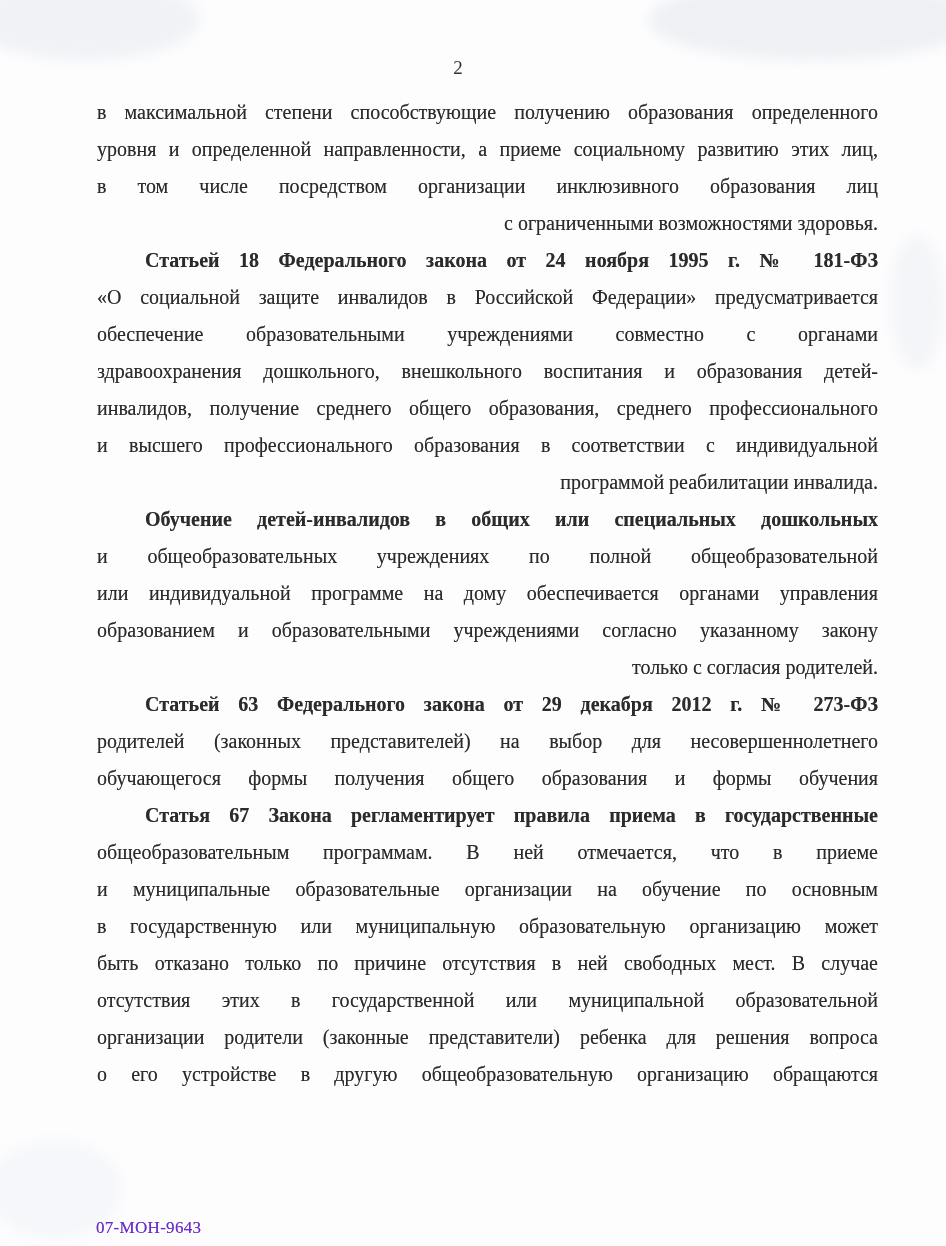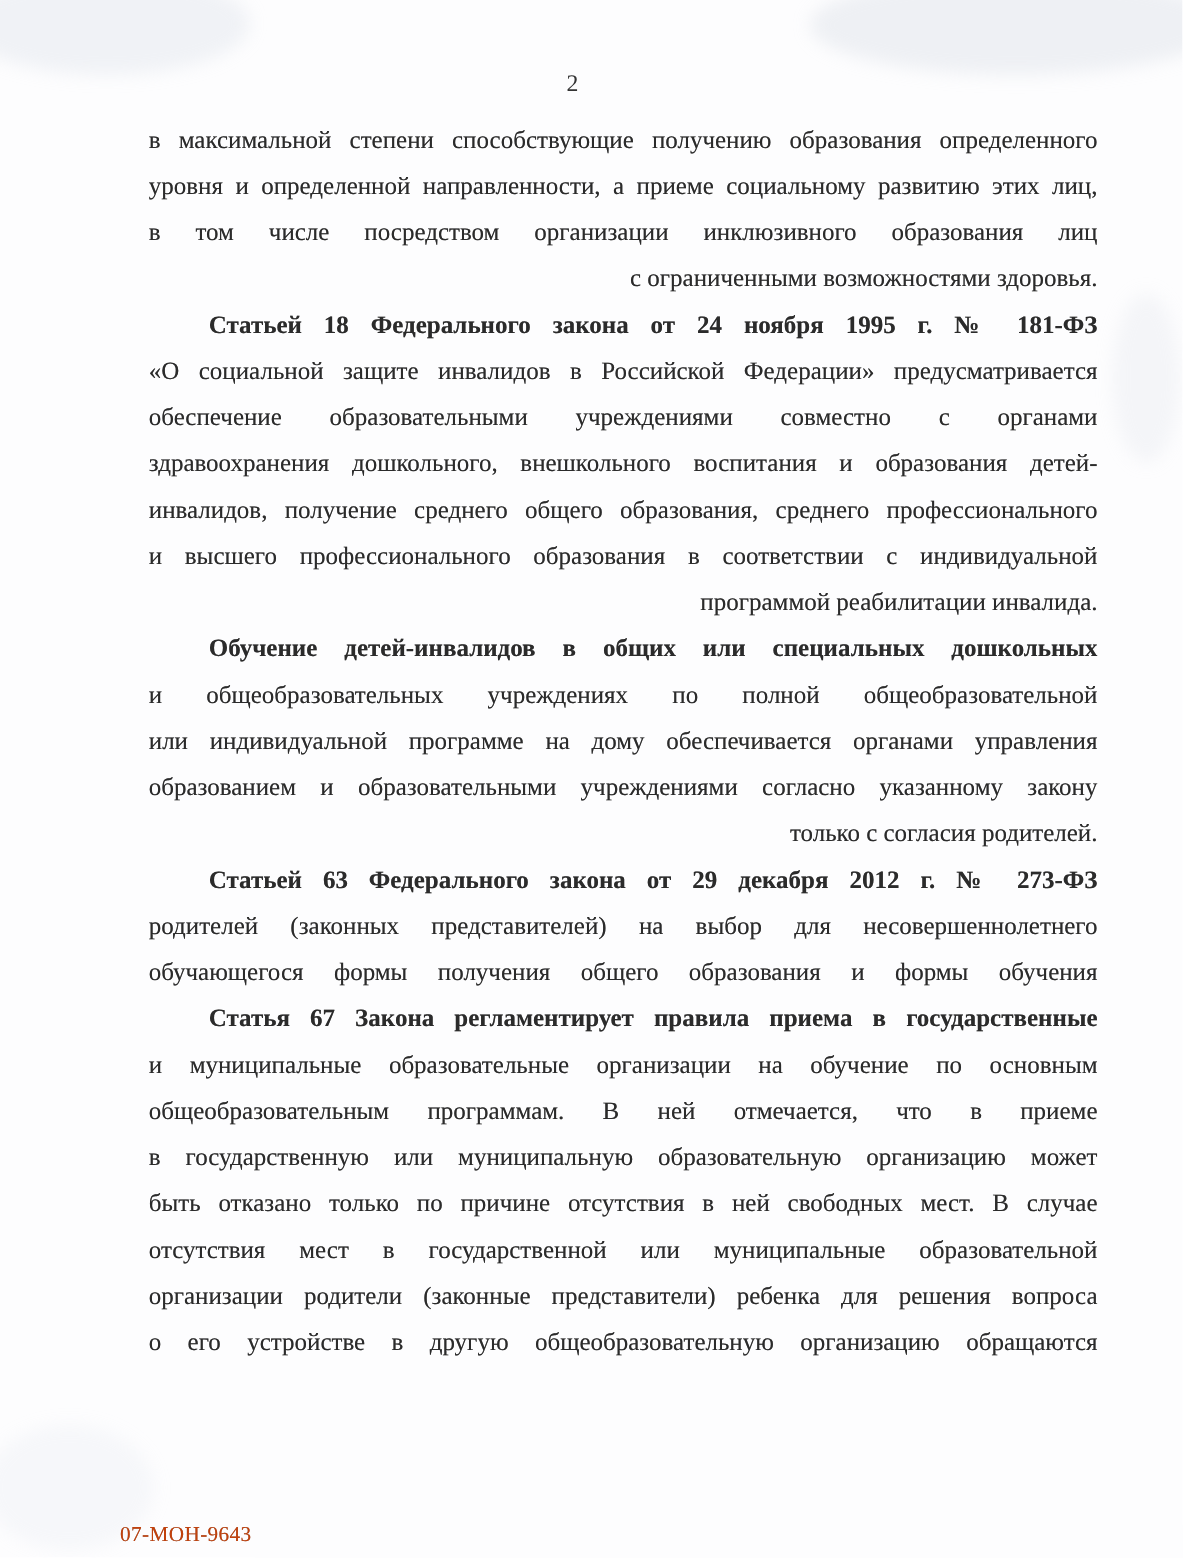--- a/index.html
+++ b/index.html
@@ -38,30 +38,29 @@
     color: #2b2b2b;
     text-shadow: 0 0 0.5px rgba(45,45,45,0.55);
   }
   .para { margin: 0; padding: 0; }
   .ln {
     height: 37px;
     line-height: 37px;
     text-align: justify;
     text-align-last: justify;
     overflow: hidden;
-    margin-left: 22px;
   }
   .ln.ind { padding-left: 48px; font-weight: bold; }
   .ln.last { text-align: right; text-align-last: auto; }
   .footer {
     position: absolute;
     left: 96px; top: 1218px;
     font-size: 17px;
     letter-spacing: 0.3px;
-    color: #c2410c;
+    color: #6d28d9;
     text-shadow: 0 0 0.5px rgba(45,45,45,0.5);
   }
 </style>
 </head>
 <body>
 
 <div class="page">
 
   <div class="smudge s1"></div>
   <div class="smudge s2"></div>
@@ -98,25 +97,25 @@
     </div>
 
     <div class="para">
       <div class="ln ind">Статьей 63 Федерального закона от 29 декабря 2012 г. № 273-ФЗ</div>
       <div class="ln">родителей (законных представителей) на выбор для несовершеннолетнего</div>
       <div class="ln">обучающегося формы получения общего образования и формы обучения</div>
     </div>
 
     <div class="para">
       <div class="ln ind">Статья 67 Закона регламентирует правила приема в государственные</div>
+      <div class="ln">общеобразовательным программам. В ней отмечается, что в приеме</div>
       <div class="ln">и муниципальные образовательные организации на обучение по основным</div>
-      <div class="ln">общеобразовательным программам. В ней отмечается, что в приеме</div>
       <div class="ln">в государственную или муниципальную образовательную организацию может</div>
       <div class="ln">быть отказано только по причине отсутствия в ней свободных мест. В случае</div>
-      <div class="ln">отсутствия мест в государственной или муниципальные образовательной</div>
+      <div class="ln">отсутствия этих в государственной или муниципальной образовательной</div>
       <div class="ln">организации родители (законные представители) ребенка для решения вопроса</div>
       <div class="ln">о его устройстве в другую общеобразовательную организацию обращаются</div>
     </div>
 
   </div>
 
   <div class="footer">07-МОН-9643</div>
 
 </div>
 

